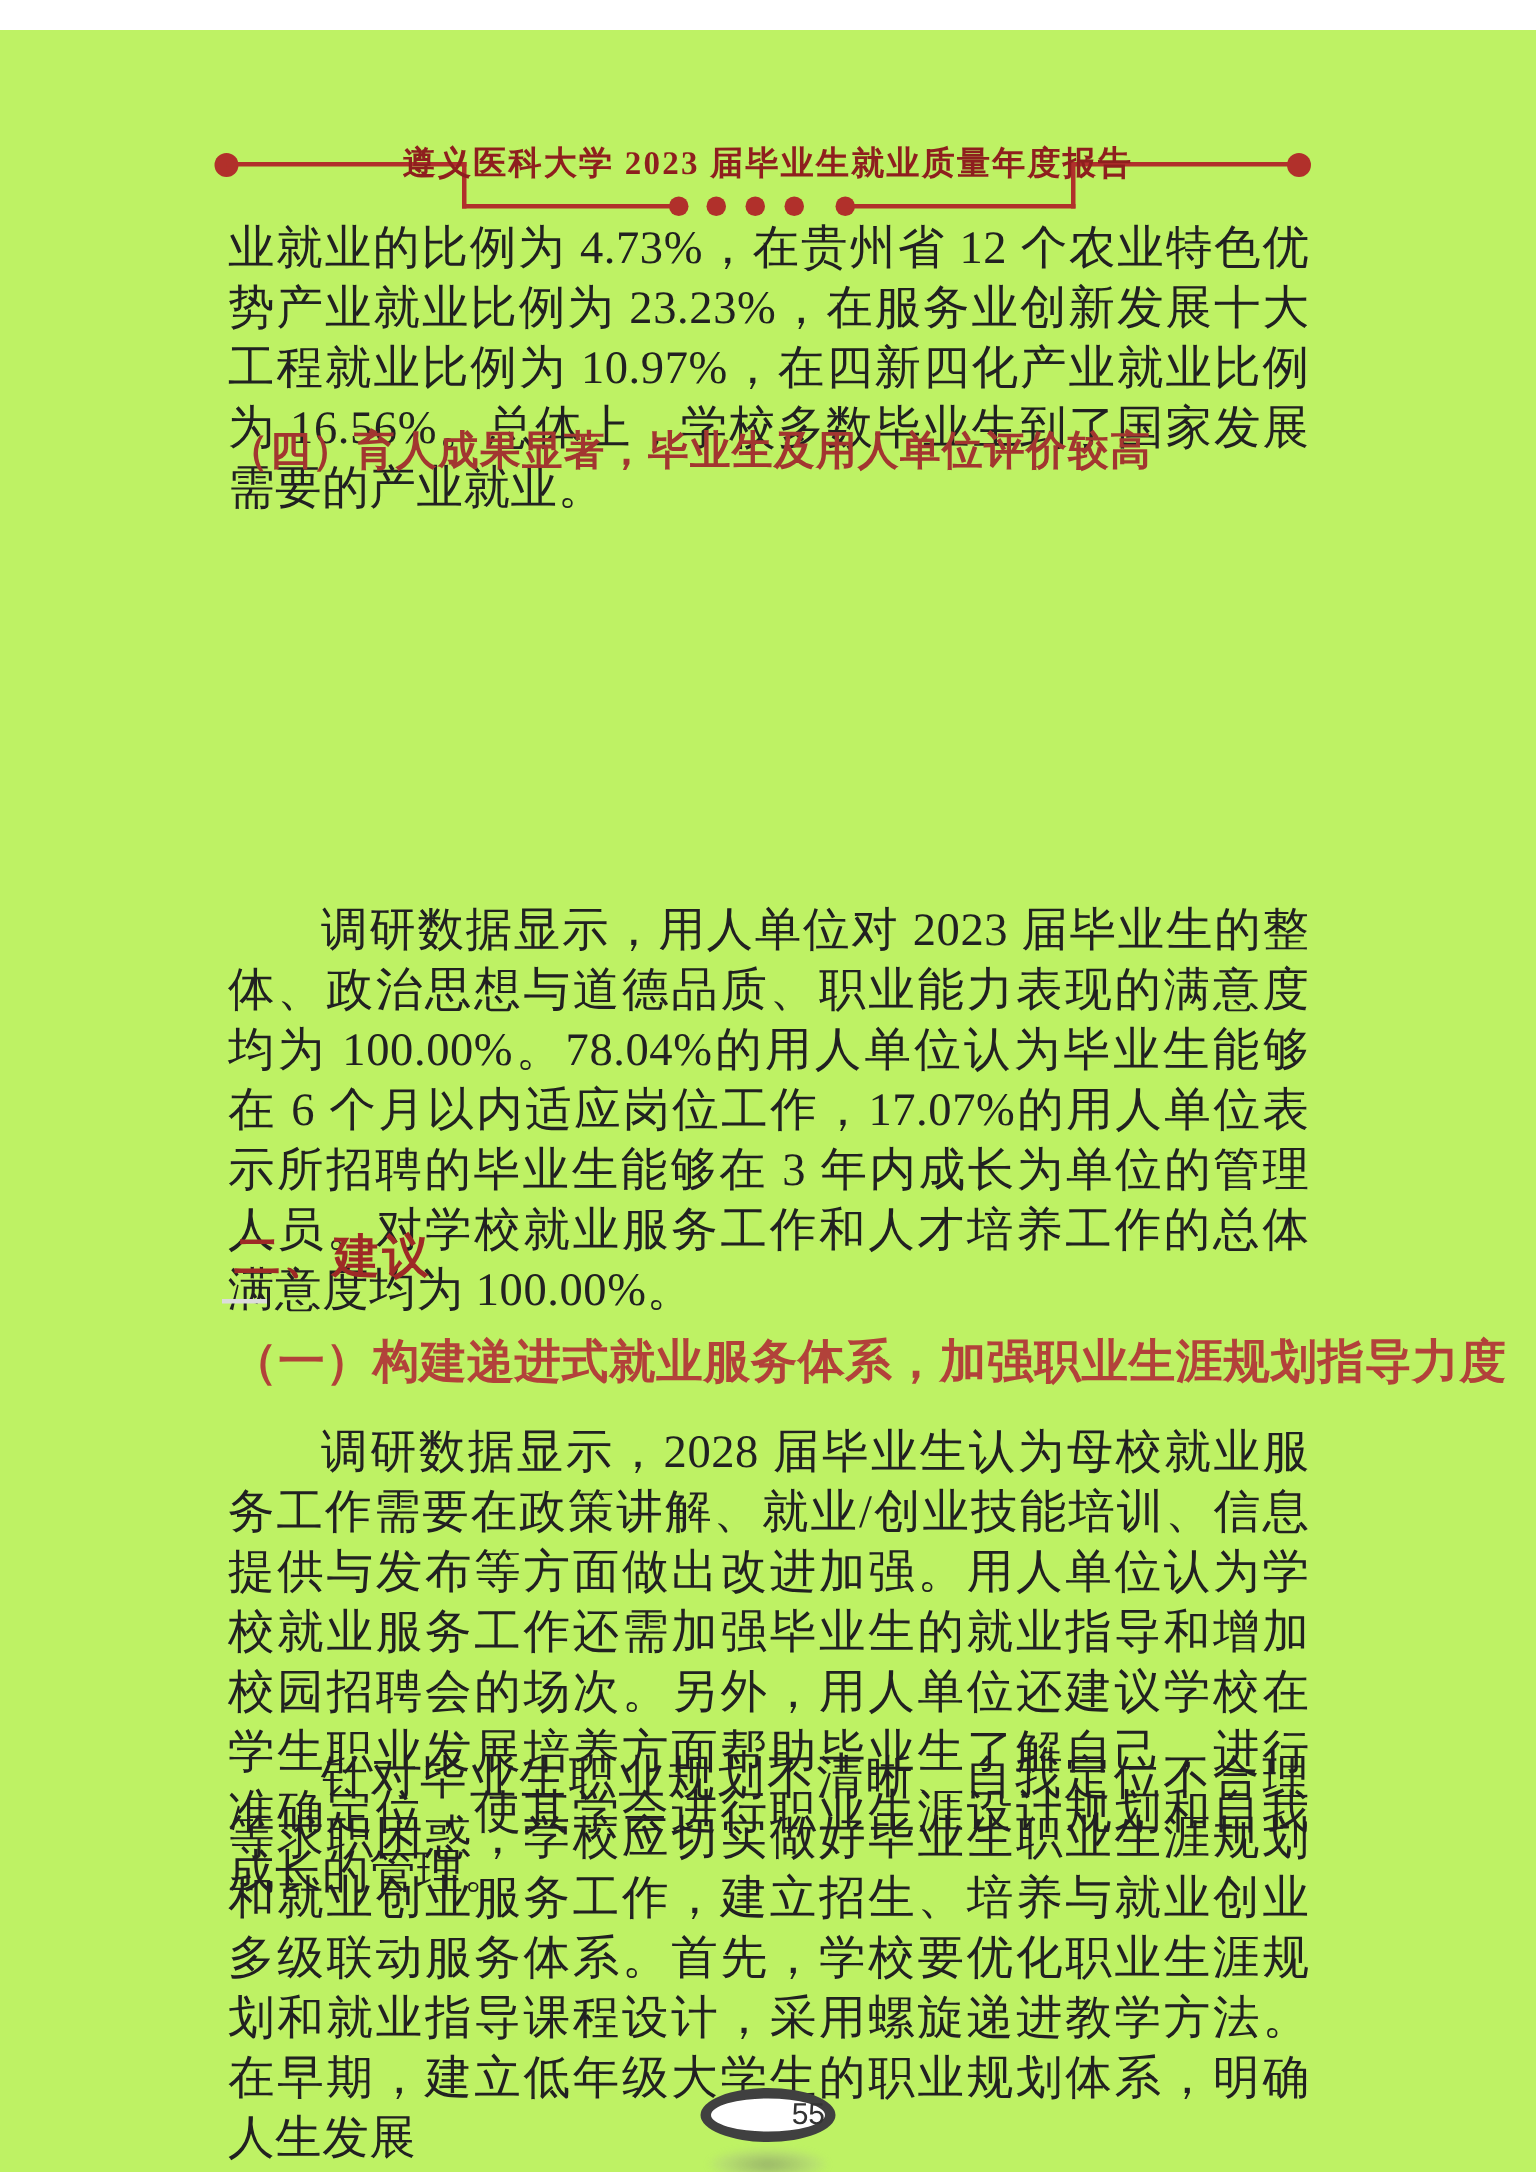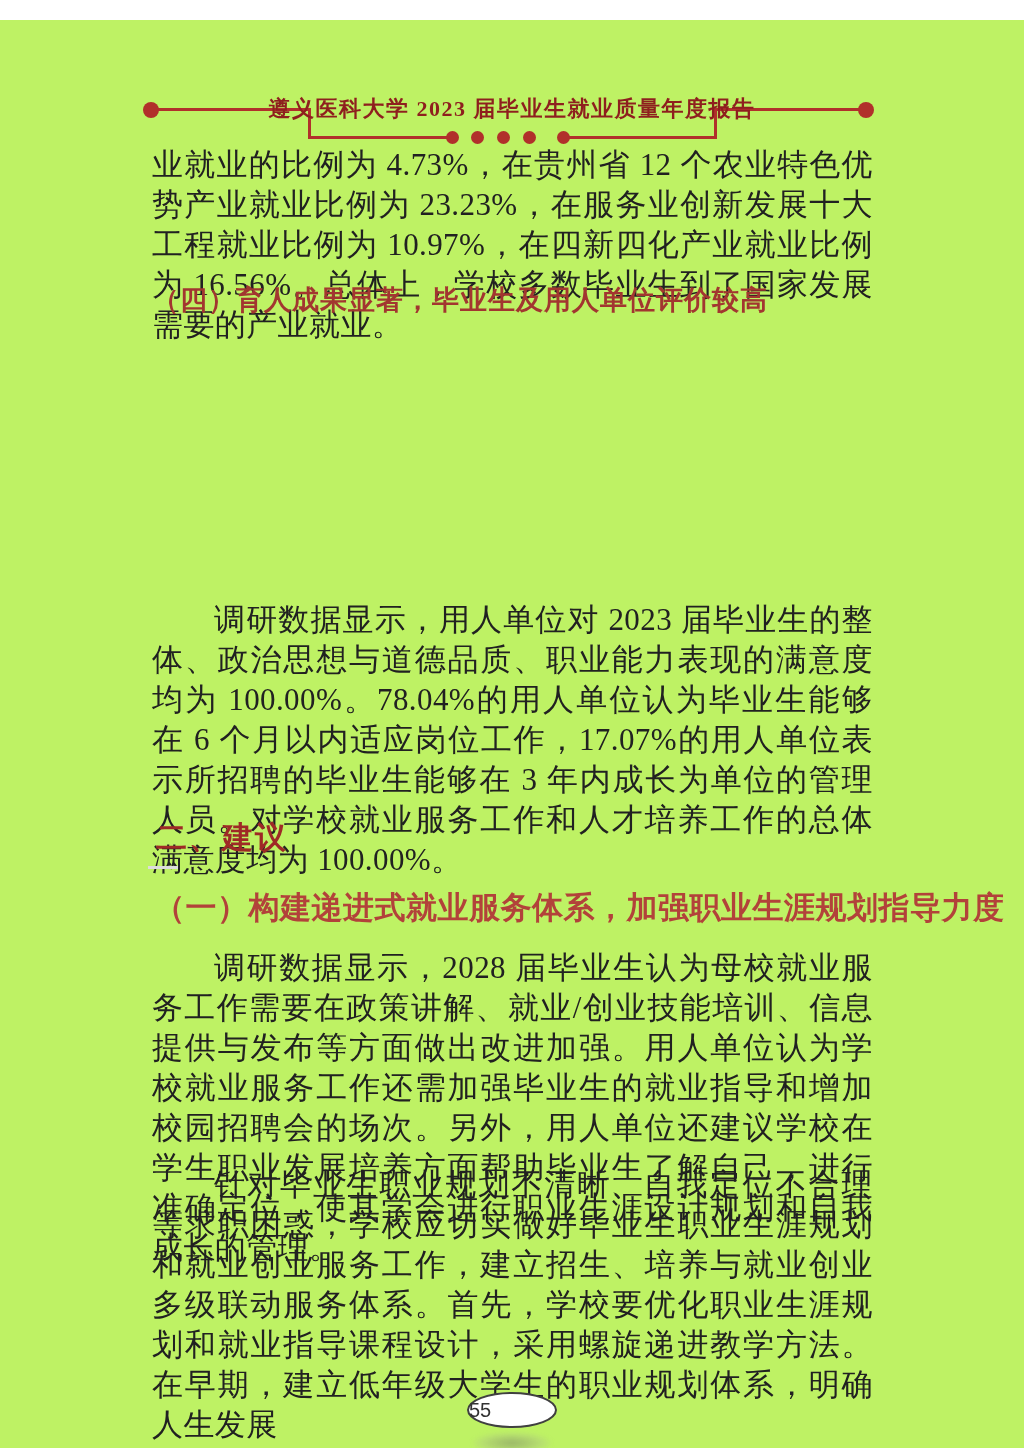--- a/index.html
+++ b/index.html
@@ -42,23 +42,23 @@
   .h-chapter{top:797px;font-size:31px;color:#9e2a26;left:156px;letter-spacing:2px;}
   .h-one{top:867px;font-size:31px;color:#b2423a;left:154px;letter-spacing:0.5px;}
   .h-underline-mark{
     position:absolute;left:148px;top:846px;width:30px;height:3px;
     background:#dcdcdc;
   }
 
   
   .page-num-oval{
     position:absolute;left:467px;top:1372px;width:90px;height:36px;
-    border:2px solid #404040;border-radius:50%;
+    border:7px solid #404040;border-radius:50%;
     box-sizing:border-box;
-    display:flex;align-items:center;justify-content:flex-start;
+    display:flex;align-items:center;justify-content:flex-end;
     font-family:"Liberation Sans","DejaVu Sans",sans-serif;
     font-size:20px;color:#333333;background:#ffffff;
   }
   .page-num-reflection{
     position:absolute;left:472px;top:1412px;width:80px;height:22px;
     border-radius:50%;
     background:radial-gradient(ellipse at center,
       rgba(110,110,110,0.45) 0%,
       rgba(160,160,160,0.20) 55%,
       rgba(200,200,200,0.0) 75%);

